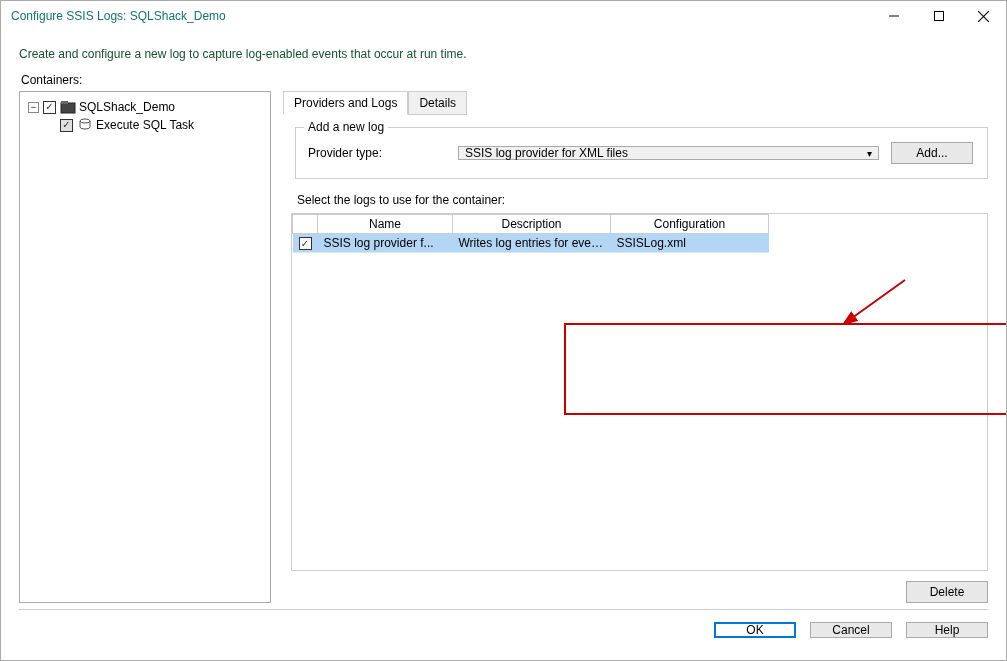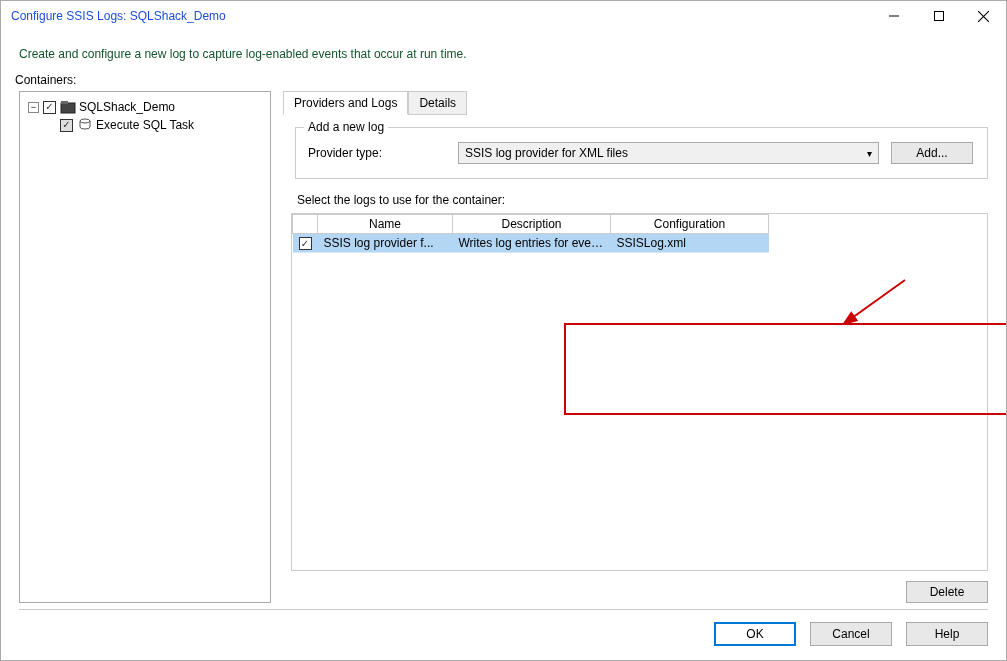--- a/index.html
+++ b/index.html
@@ -12,34 +12,34 @@
   height: 661px;
   overflow: hidden;
   border: 1px solid #aaa;
 }
 .titlebar {
   height: 30px;
   display: flex;
   align-items: center;
   padding: 0 0 0 10px;
 }
-.titlebar .title { flex: 1; font-size: 12px; color: #1d4ed8; }
+.titlebar .title { flex: 1; font-size: 12px; color: #0f766e; }
 .titlebar .controls { display: flex; }
 .titlebar .ctrl {
   width: 45px; height: 30px;
   display: flex; align-items: center; justify-content: center;
   font-size: 14px;
 }
 .description {
   padding: 16px 14px 12px 18px;
   color: #14532d;
   font-size: 12px;
 }
 .containers-label {
-  padding: 0 0 4px 14px;
+  padding: 0 0 4px 20px;
   font-size: 12px;
 }
 .main-area {
   display: flex;
   height: 512px;
   padding: 0 18px;
 }
 .left-panel {
   width: 252px;
   border: 1px solid #aaa;
@@ -123,21 +123,21 @@
 .fieldrow {
   display: flex;
   align-items: center;
 }
 .fieldrow label {
   width: 150px;
   font-size: 12px;
 }
 .select {
   flex: 1;
-  height: 22px;
+  height: 14px;
   border: 1px solid #aaa;
   background: #f0f0f0;
   display: flex;
   align-items: center;
   padding: 0 6px;
   font-size: 12px;
   position: relative;
 }
 .select .arrow {
   position: absolute;
@@ -224,21 +224,21 @@
 }
 .button-bar {
   border-top: 1px solid #ccc;
   margin: 6px 18px 0 18px;
   padding: 12px 0 0 0;
   display: flex;
   justify-content: flex-end;
   gap: 14px;
 }
 .button-bar .dlgbtn {
-  width: 82px; height: 24px;
+  width: 82px; height: 16px;
   border: 1px solid #aaa;
   background: #e8e8e8;
   display: inline-flex;
   align-items: center; justify-content: center;
   font-size: 12px;
 }
 .button-bar .dlgbtn.primary {
   border: 2px solid #0078d7;
   background: #fff;
 }

